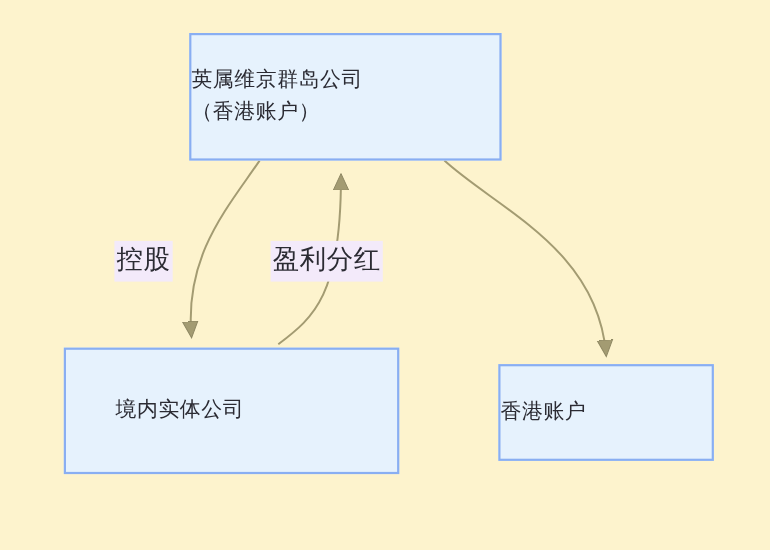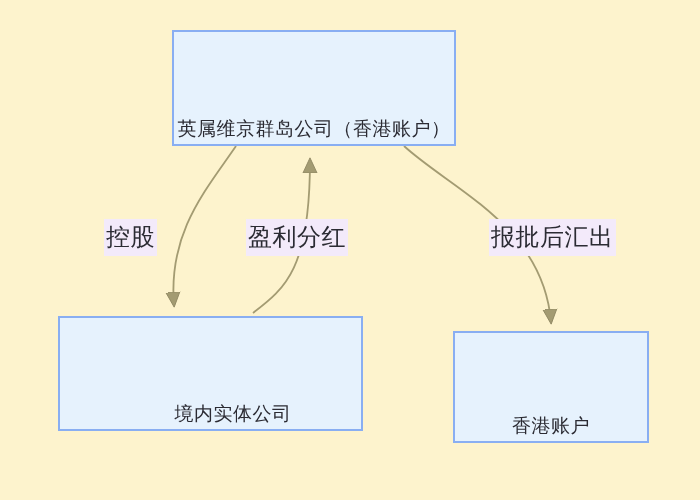--- a/index.html
+++ b/index.html
@@ -24,22 +24,22 @@
     top: 0;
     width: 700px;
     height: 500px;
   }
   .node {
     position: absolute;
     box-sizing: border-box;
     background: #e6f2fd;
     border: 2px solid #89aef2;
     display: flex;
-    flex-direction: row;
-    align-items: flex-end;
+    flex-direction: column;
+    align-items: flex-start;
     justify-content: center;
     color: #2b2b33;
     font-size: 19px;
     line-height: 1.52;
     text-align: center;
     letter-spacing: 0.5px;
   }
   .node .line {
     display: block;
     white-space: nowrap;
@@ -54,21 +54,21 @@
     left: 58px;
     top: 316px;
     width: 305px;
     height: 115px;
     padding-left: 45px;
   }
   #node-hk {
     left: 453px;
     top: 331px;
     width: 196px;
-    height: 112px;
+    height: 88px;
   }
   .edge-label {
     position: absolute;
     background: #f3eafa;
     color: #2b2b33;
     font-size: 24px;
     line-height: 1.45;
     letter-spacing: 0.5px;
     white-space: nowrap;
     padding: 1px 2px;
@@ -115,15 +115,14 @@
   </div>
 
   <div class="node" id="node-hk">
     <span class="line">香港账户</span>
   </div>
 
   <div class="edge-label" id="label-holding">控股</div>
 
   <div class="edge-label" id="label-dividend">盈利分红</div>
 
-  <div class="edge-label" id="label-remit">报批后汇出</div>
 
 </div>
 
 </body></html>

